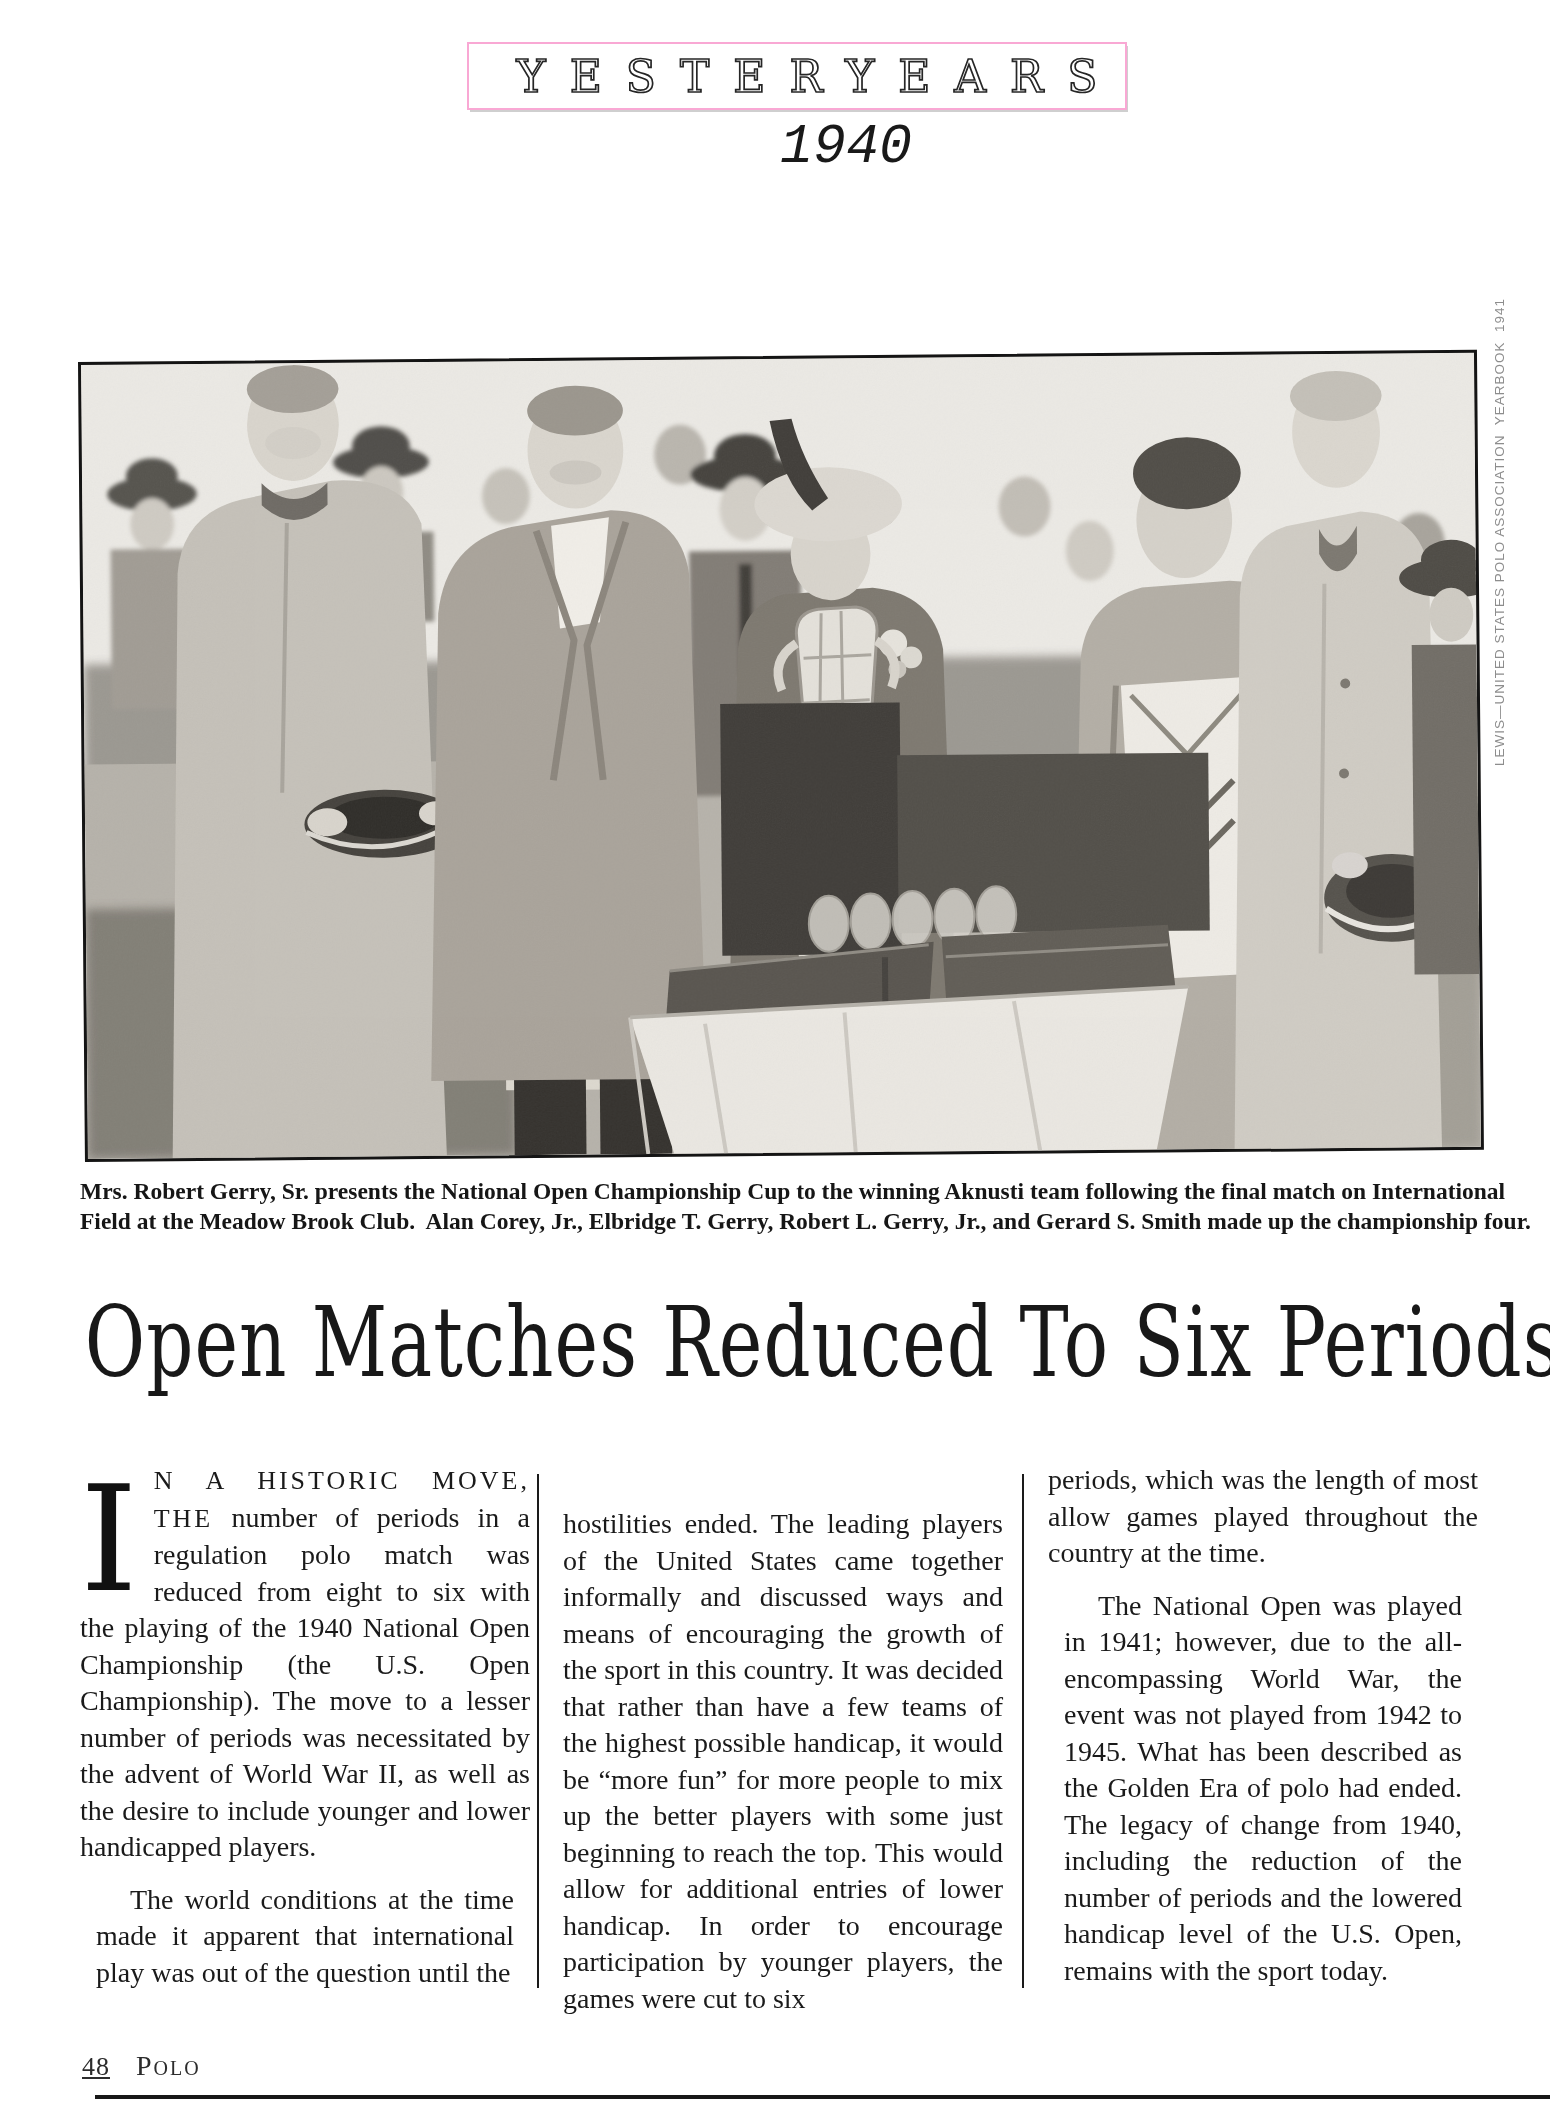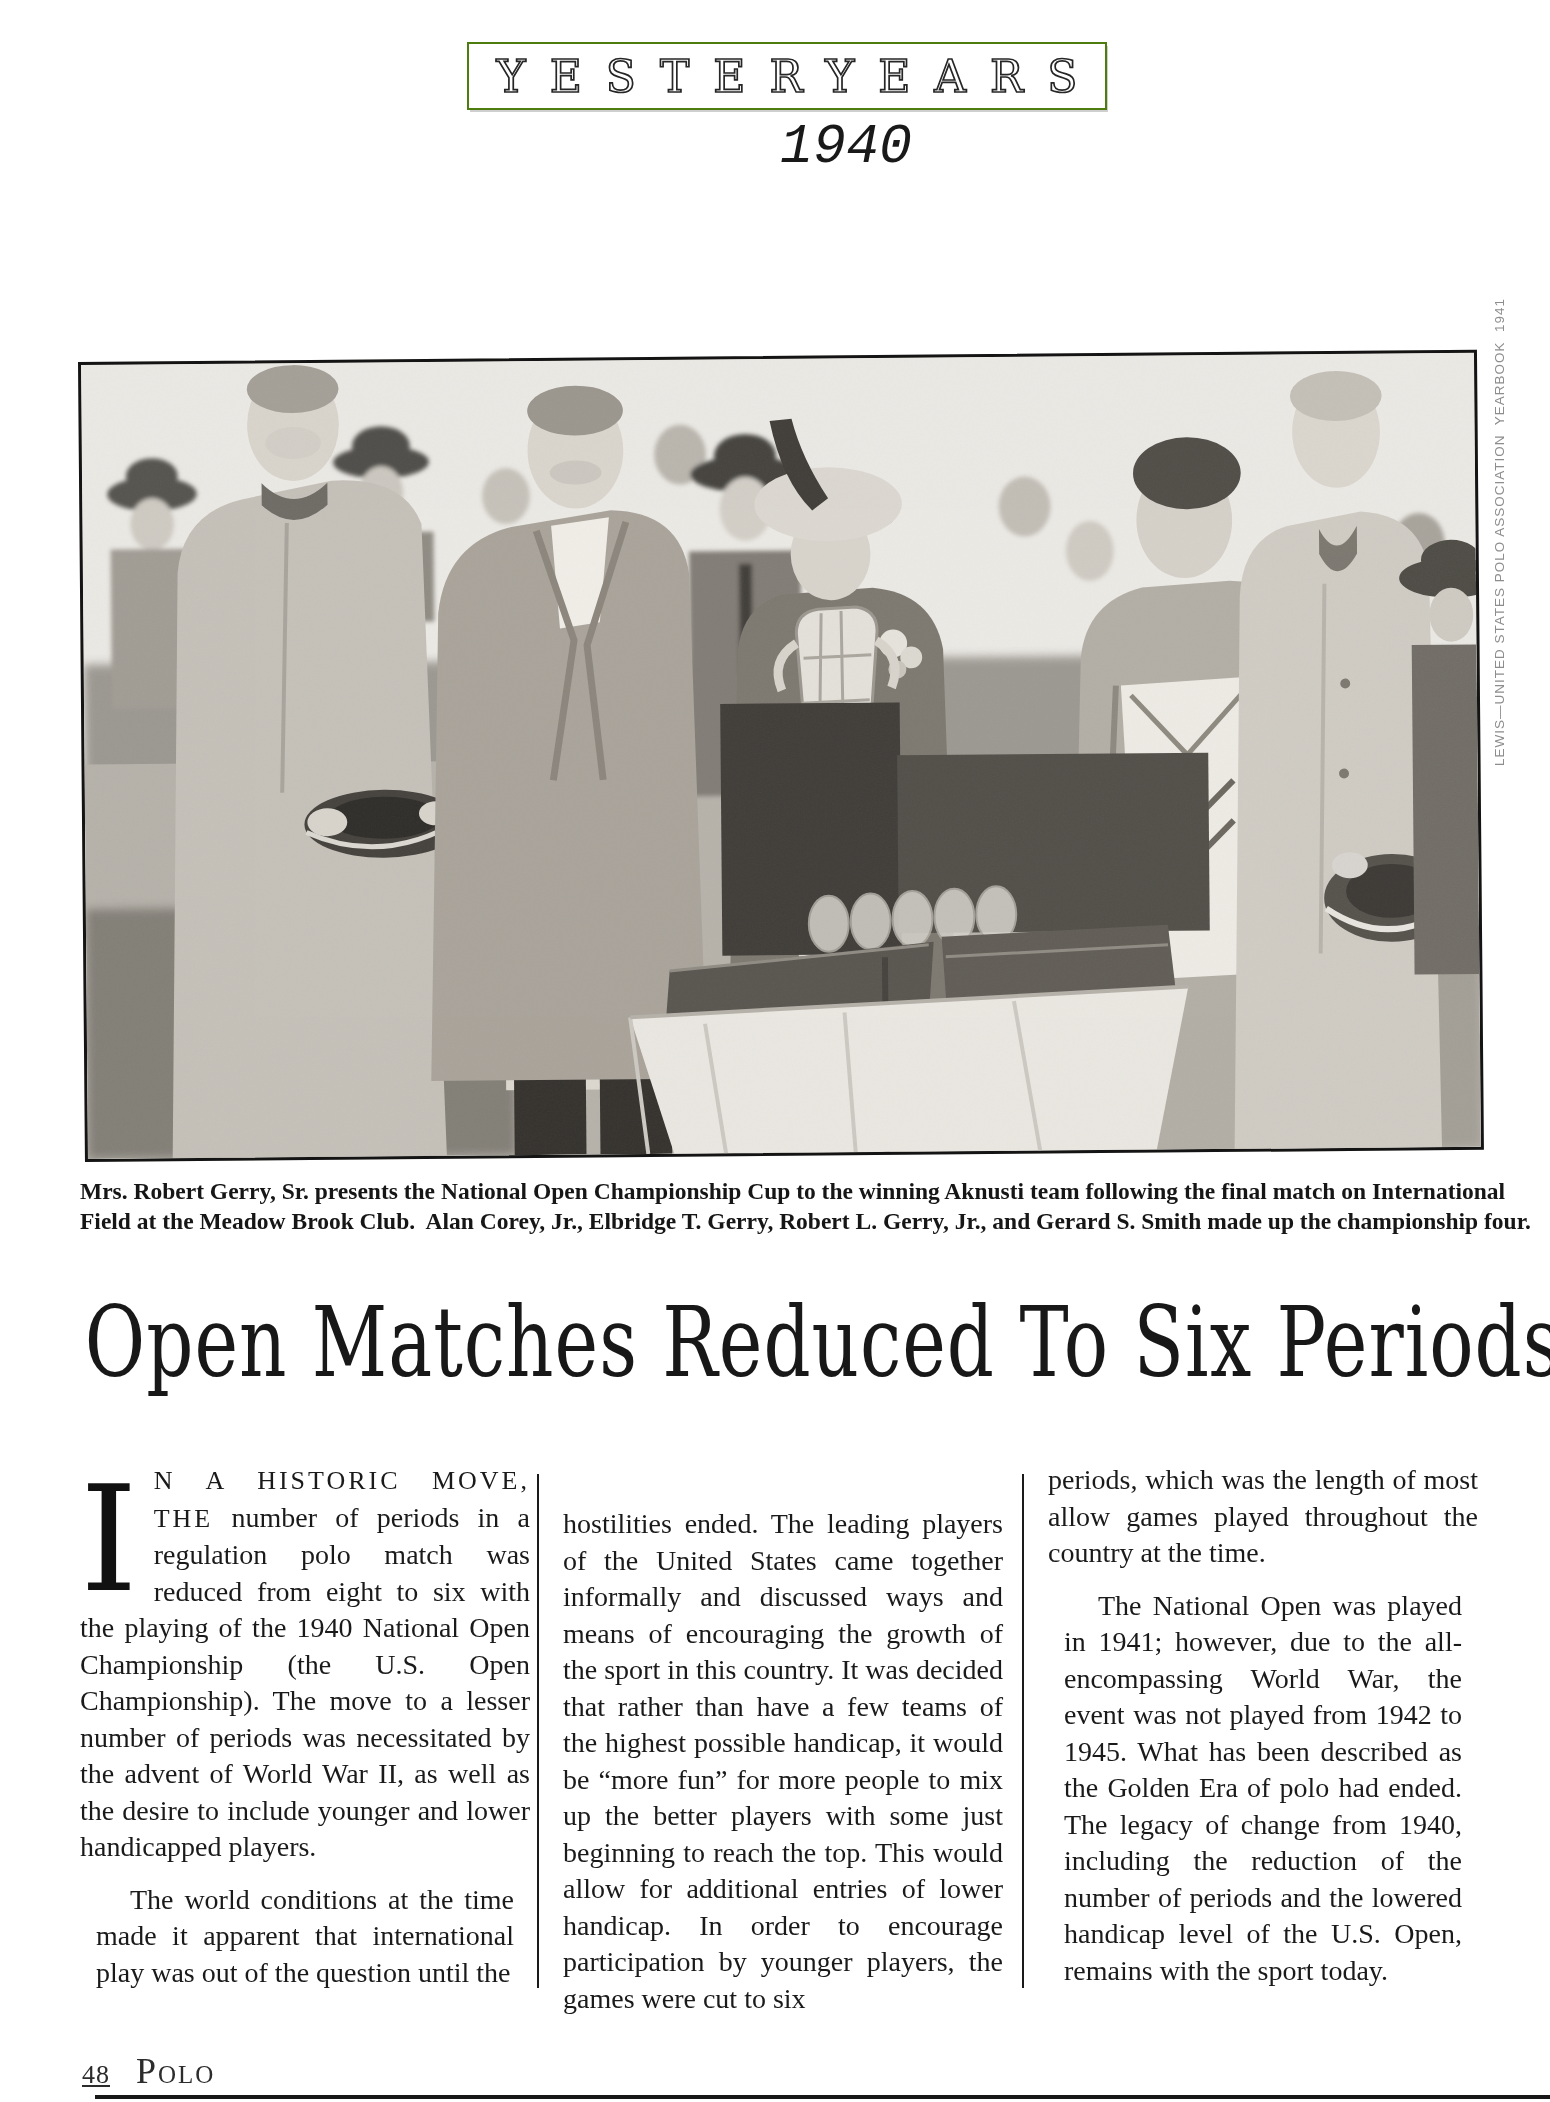--- a/index.html
+++ b/index.html
@@ -1,22 +1,22 @@
 <!DOCTYPE html>
 <html><head>
 <meta charset="utf-8">
 <style>
   html,body{margin:0;padding:0;background:#ffffff;}
   #page{position:relative;width:1550px;height:2102px;background:#ffffff;overflow:hidden;
         font-family:"Liberation Serif",serif;color:#1d1d1d;}
 
   
   .banner-box{position:absolute;left:467px;top:42px;width:636px;height:64px;
-              border:2px solid #4d7c0f;display:flex;align-items:center;justify-content:center;
-              box-shadow:2px 3px 0 -1px #cfcfcf;}
+              border:2px solid #f9a8d4;display:flex;align-items:center;justify-content:center;
+              box-shadow:2px 3px 0 -1px #cfcfcf;padding-left:20px;}
   .banner-text{font-family:"DejaVu Serif",serif;font-size:44px;letter-spacing:24px;
                padding-left:24px;color:#ffffff;-webkit-text-stroke:1.7px #262626;
                text-shadow:0 0 0 #fff;white-space:nowrap;}
   .year{position:absolute;left:0;top:116px;width:1550px;text-align:center;
         padding-left:142px;box-sizing:border-box;
         font-family:Liberation Mono, monospace;font-style:italic;font-size:55px;color:#191919;}
 
   
   .photo-frame{position:absolute;left:78px;top:362px;width:1399px;height:800px;
                border:3px solid #141414;box-sizing:border-box;background:#e9e6e1;
@@ -51,21 +51,21 @@
   .vrule-2{left:942px;}
   .para{margin:0;}
   .para-indent{margin:16px;text-indent:34px;}
   .dropcap{float:left;font-family:"DejaVu Serif",serif;font-size:146px;line-height:130px;
            padding:12px 16px 0 0;color:#111;}
   .opening-caps{font-size:26px;letter-spacing:3px;word-spacing:5px;}
 
   
   .footer{position:absolute;left:82px;top:2050px;font-size:26px;color:#2c2c2c;}
   .footer .pageno{letter-spacing:1px;text-decoration:underline;}
-  .footer .mag{margin-left:26px;font-variant:small-caps;font-size:36px;letter-spacing:2px;font-family:Liberation Serif, serif;}
+  .footer .mag{margin-left:26px;font-variant:small-caps;font-size:28px;letter-spacing:2px;font-family:Liberation Serif, serif;}
   .bottom-rule{position:absolute;left:95px;top:2095px;width:1455px;height:4px;background:#181818;}
 </style>
 </head>
 <body>
 
 <div id="page">
 
   <div class="banner-box">
     <span class="banner-text">YESTERYEARS</span>
   </div>

